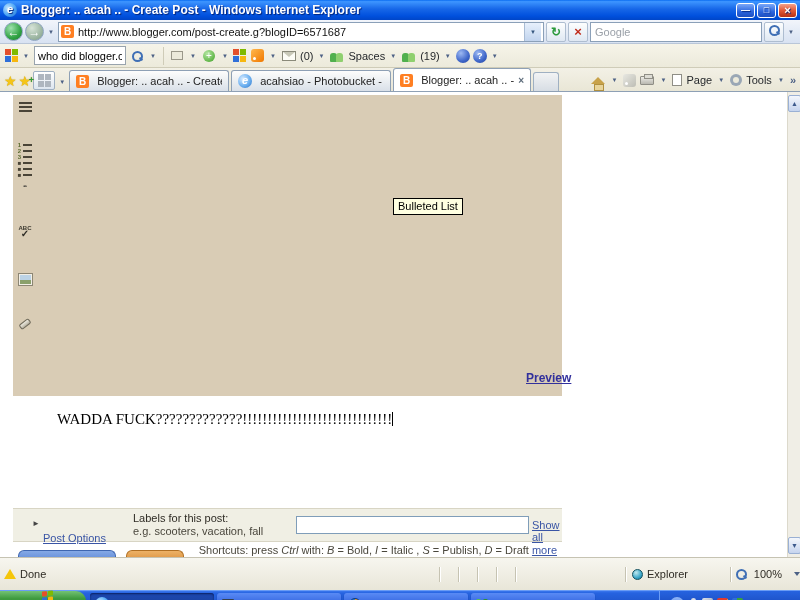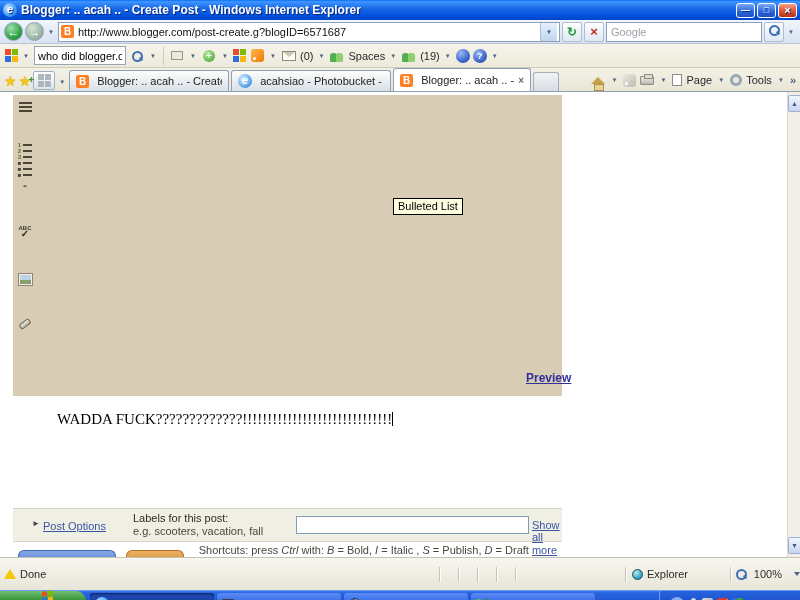--- a/index.html
+++ b/index.html
@@ -33,21 +33,21 @@
   .addr-field { flex:1; height:20px; background:#fff; border:1px solid #8ba0b8; display:flex; align-items:center; padding:0 2px; }
   .favicon-b { width:13px; height:13px; background:#ff7f22; color:#fff; border-radius:2px;
     font-size:10px; font-weight:bold; text-align:center; line-height:13px; margin-right:4px; flex:none; }
   .addr-url { font-size:11px; color:#111; white-space:nowrap; overflow:hidden; flex:1; }
   .addr-chevron { width:17px; height:18px; background:linear-gradient(180deg,#e7f0fc,#c1d4ee);
     border-left:1px solid #a9bcd4; color:#35567e; font-size:6px; line-height:18px; text-align:center; flex:none; }
   .sqbtn { width:20px; height:20px; border:1px solid #aebdd0; border-radius:2px; background:linear-gradient(180deg,#fdfefe,#dfe8f3);
     text-align:center; line-height:18px; }
   .sqbtn.refresh { color:#2c9a3d; font-size:12px; font-weight:bold; }
   .sqbtn.stop { color:#c02b1a; font-size:13px; font-weight:bold; }
-  .search-field { width:156px; height:20px; background:#fff; border:1px solid #8ba0b8; display:flex; align-items:center; padding:0 4px; }
+  .search-field { width:172px; height:20px; background:#fff; border:1px solid #8ba0b8; display:flex; align-items:center; padding:0 4px; }
   .search-field .ph { color:#9aa0a8; font-size:11px; }
   .lens { position:relative; width:12px; height:12px; display:inline-block; }
   .lens::before { content:""; position:absolute; left:1px; top:1px; width:7px; height:7px; border:2px solid #3f6fb5; border-radius:50%; }
   .lens::after { content:""; position:absolute; left:8px; top:8px; width:4px; height:2px; background:#3f6fb5; transform:rotate(45deg); }
 
   
   .live-row { height:24px; display:flex; align-items:center; gap:3px; padding:0 5px;
     background:linear-gradient(180deg,#f6f4e9,#eceadb); border-bottom:1px solid #cfccb8; }
   .winflag { display:grid; grid-template-columns:6px 6px; grid-template-rows:6px 6px; gap:1px; }
   .winflag i { display:block; }
@@ -108,21 +108,21 @@
   .abc-ic .abc { font-size:6px; font-weight:bold; color:#3a372e; letter-spacing:0; }
   .abc-ic .chk { color:#2c2a24; font-size:10px; font-weight:bold; }
   .img-ic { width:15px; height:13px; border:1px solid #8c8674; background:linear-gradient(180deg,#bcd3e6 0 55%,#8aa06b 55% 100%); box-shadow:inset 0 0 0 1px #f2efe6; }
   .eraser-ic { width:12px; height:6px; background:linear-gradient(180deg,#efece2,#b7b2a2); border:1px solid #6f6a5b; border-radius:2px; transform:rotate(-38deg); }
   .tooltip { position:absolute; left:380px; top:103px; background:#ffffe1; border:1px solid #000; padding:1px 4px 2px; font-size:11px; color:#000; white-space:nowrap; }
   .preview-link { position:absolute; left:513px; top:276px; font-size:12px; color:#32309c; text-decoration:underline; font-weight:bold; }
   .post-text { position:absolute; left:57px; top:319px; font-family:"Liberation Serif",serif; font-size:15px; color:#000; white-space:nowrap; }
   .caret { display:inline-block; width:1px; height:14px; background:#000; vertical-align:-2px; }
 
   .options-panel { position:absolute; left:13px; top:416px; width:549px; height:34px; background:#f0efe4; border-top:1px solid #d8d5c4; border-bottom:1px solid #d8d5c4; }
-  .po-link { position:absolute; left:30px; top:11px; color:#3a55a5; text-decoration:underline; font-size:11px; }
+  .po-link { position:absolute; left:30px; top:23px; color:#3a55a5; text-decoration:underline; font-size:11px; }
   .po-tri { position:absolute; left:19px; top:10px; color:#444; font-size:8px; }
   .labels-title { position:absolute; left:120px; top:3px; font-weight:normal; color:#2f2c25; font-size:11px; }
   .labels-hint { position:absolute; left:120px; top:16px; color:#4a473d; font-size:11px; }
   .labels-input { position:absolute; left:283px; top:7px; width:233px; height:18px; border:1px solid #7f9db9; background:#fff; font-size:11px; padding:0 2px; font-family:"Liberation Sans",sans-serif; }
   .showall-link { position:absolute; left:519px; top:10px; color:#3a55a5; text-decoration:underline; font-size:11px; }
   .shortcuts { position:absolute; right:243px; top:452px; font-size:11px; color:#4a473d; white-space:nowrap; }
   .shortcuts i { font-style:italic; }
   .shortcuts .more { color:#3a55a5; text-decoration:underline; font-style:normal; }
   .pub-btn { position:absolute; left:18px; top:458px; width:98px; height:12px; border-radius:6px 6px 0 0; background:linear-gradient(180deg,#85a9e6,#5b86d5); border:1px solid #3e66b0; border-bottom:none; }
   .save-btn { position:absolute; left:126px; top:458px; width:58px; height:12px; border-radius:6px 6px 0 0; background:linear-gradient(180deg,#edb267,#d98d3a); border:1px solid #b06f22; border-bottom:none; }

